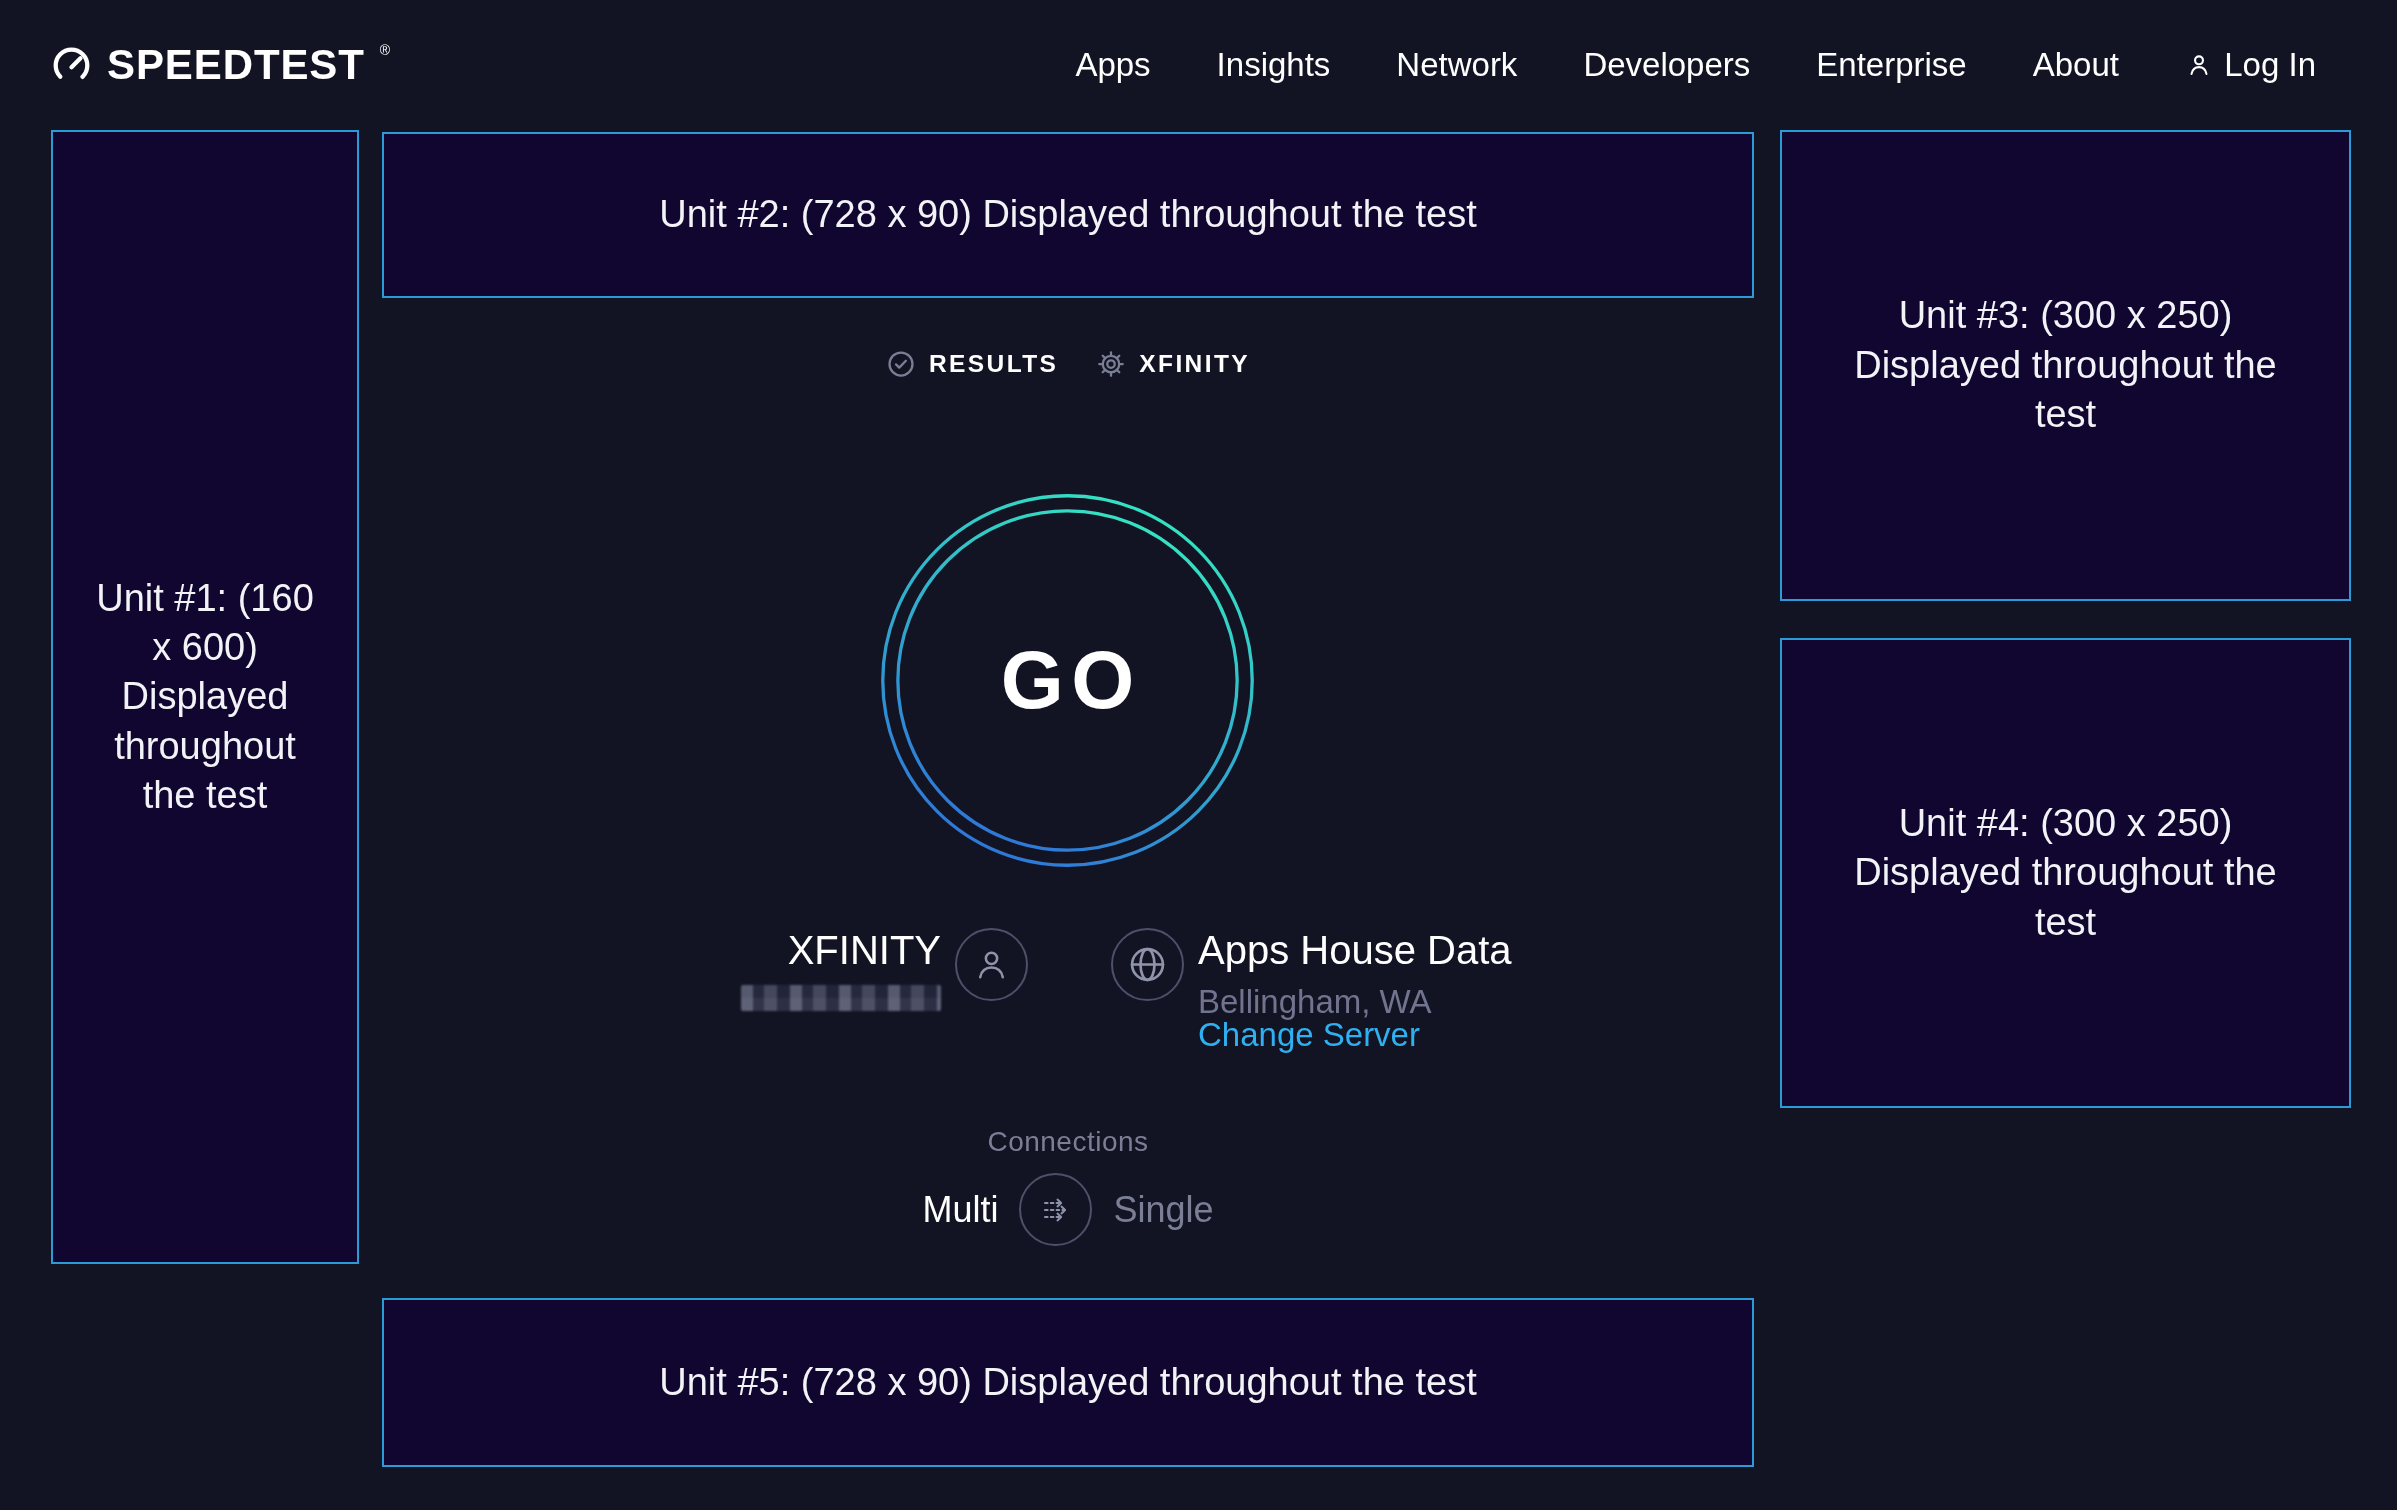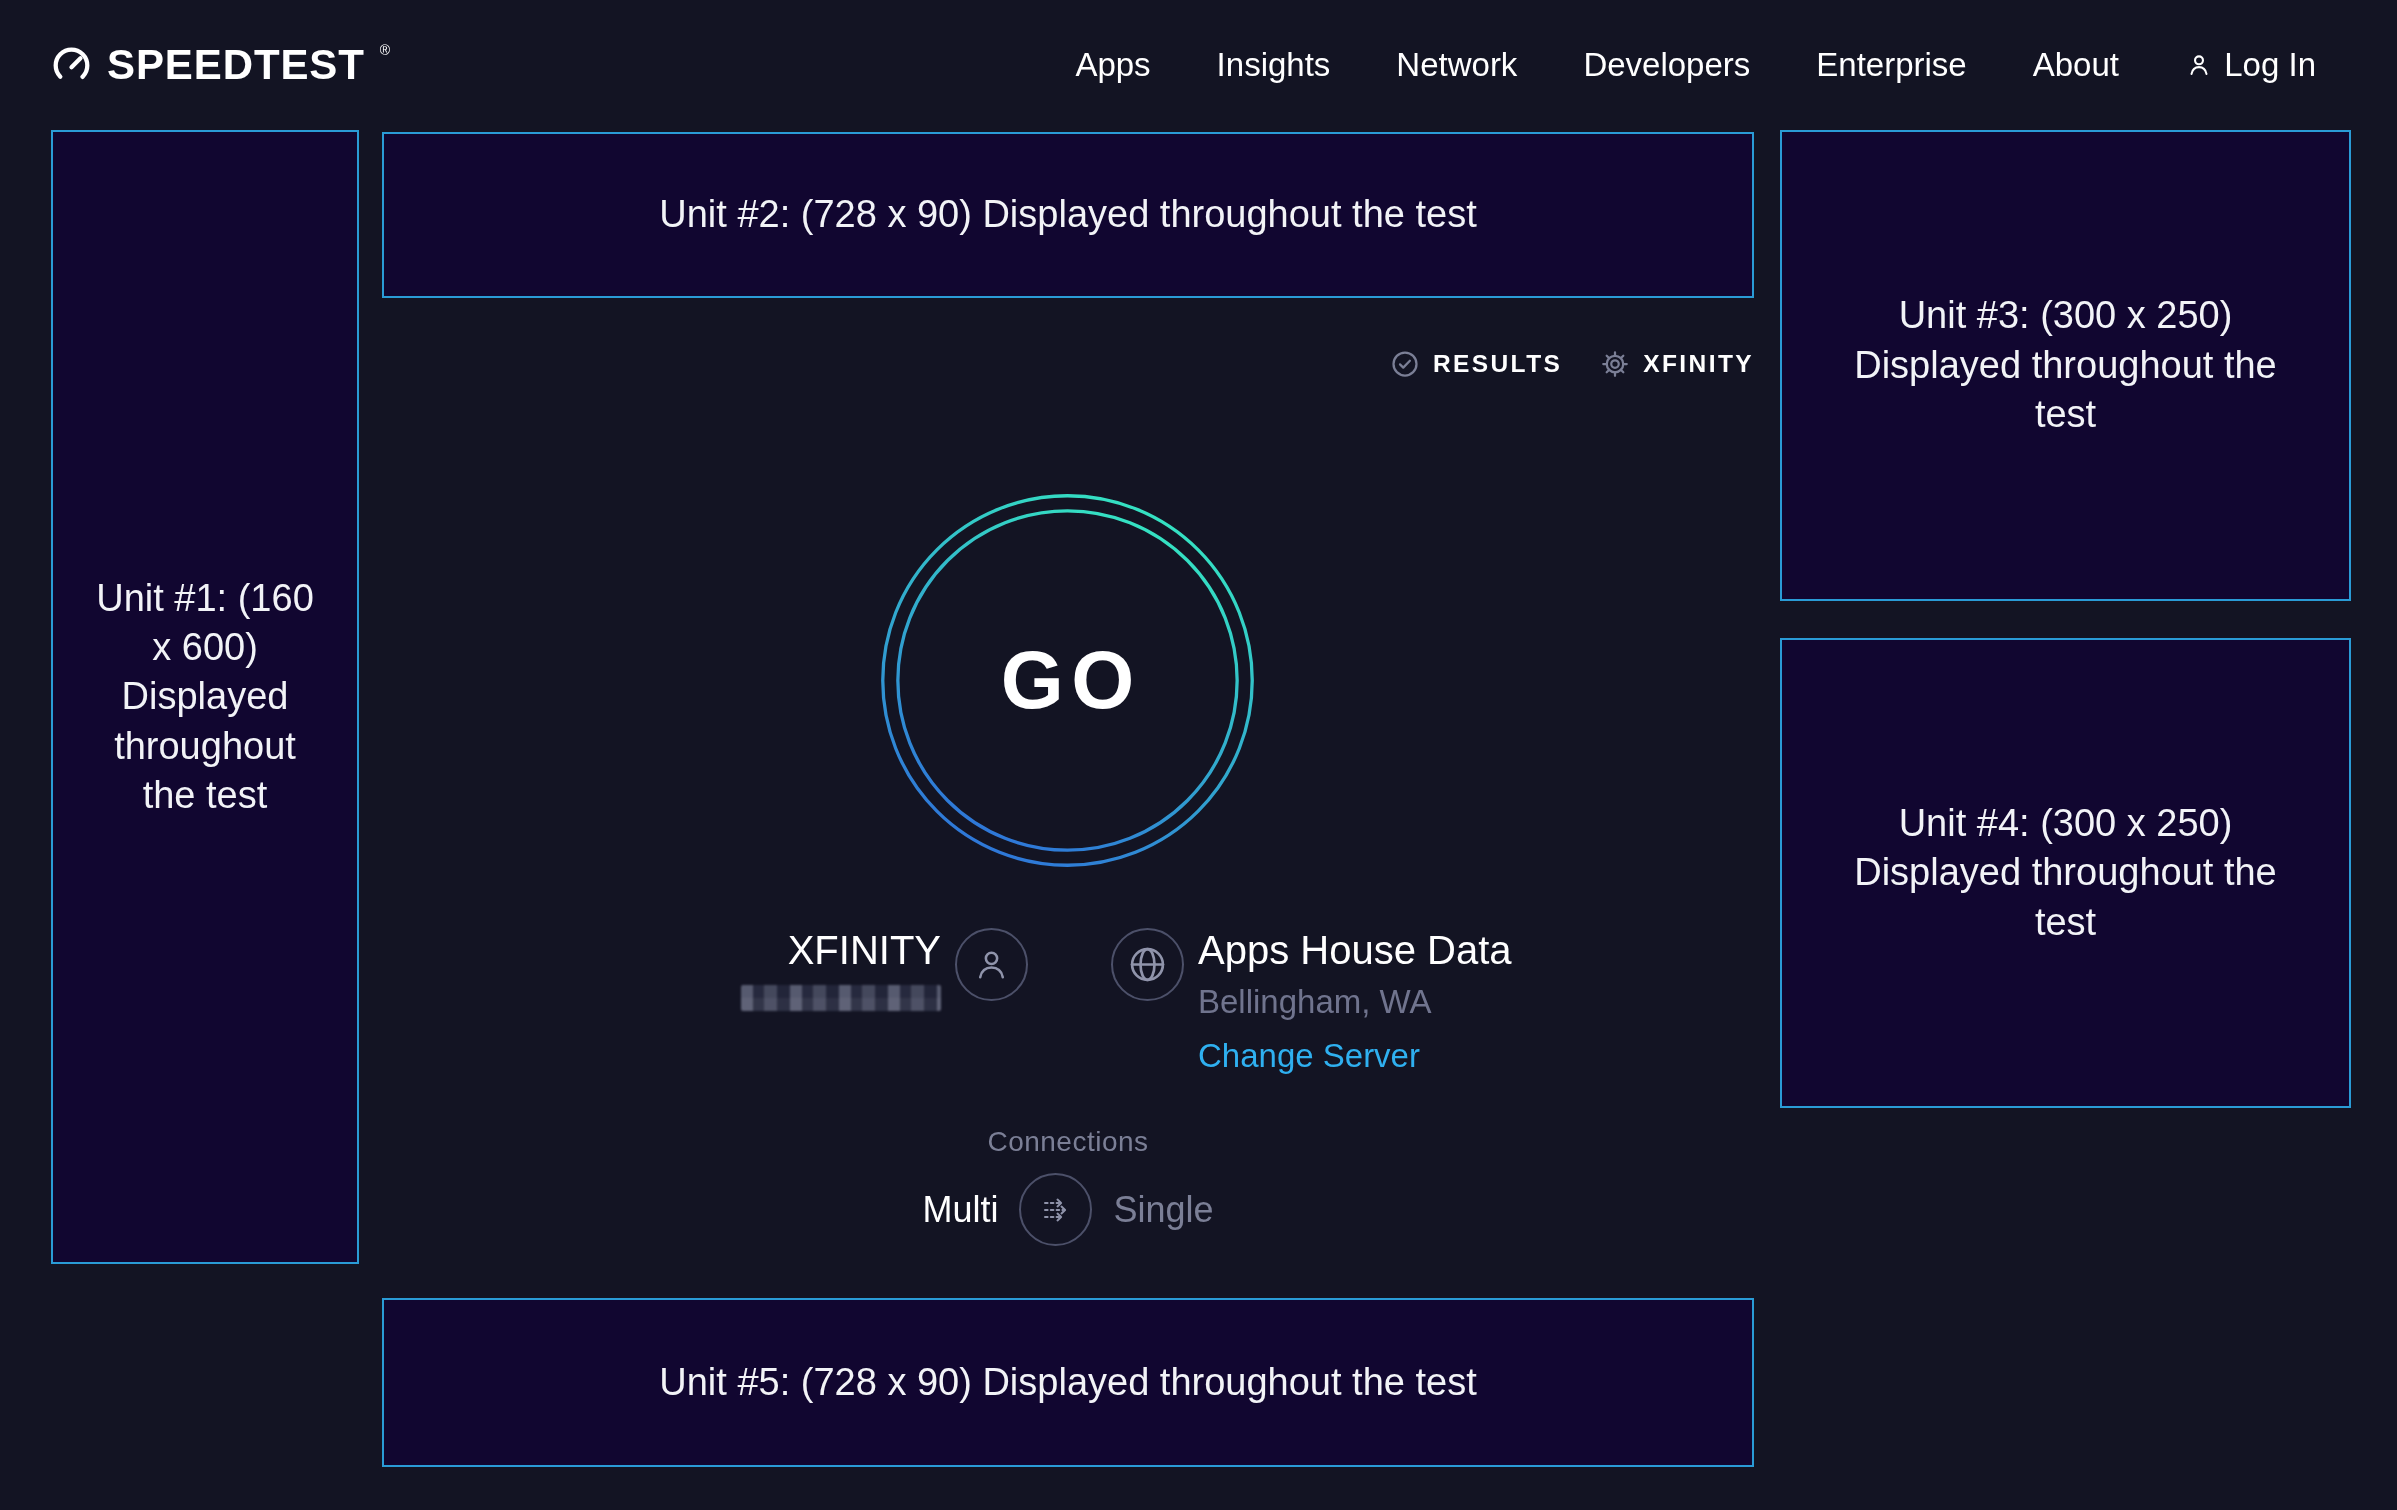--- a/index.html
+++ b/index.html
@@ -47,21 +47,21 @@
   .ad-1{left:51px;top:130px;width:308px;height:1134px;}
   .ad-1 span{display:inline-block;width:228px;}
   .ad-2{left:382px;top:132px;width:1372px;height:166px;}
   .ad-3{left:1780px;top:130px;width:571px;height:471px;}
   .ad-3 span,.ad-4 span{display:inline-block;width:443px;}
   .ad-4{left:1780px;top:638px;width:571px;height:470px;}
   .ad-5{left:382px;top:1298px;width:1372px;height:169px;}
   
   .tabs{
     position:absolute;left:382px;top:347px;width:1372px;height:34px;
-    display:flex;justify-content:flex-end;align-items:center;gap:38px;
+    display:flex;justify-content:center;align-items:center;gap:38px;
   }
   .tab{display:flex;align-items:center;gap:13px;cursor:pointer;}
   .tab-label{font-size:24.5px;font-weight:700;letter-spacing:2.4px;color:#fff;}
   
   .go-wrap{position:absolute;left:879px;top:492px;width:377px;height:377px;cursor:pointer;}
   .go-wrap svg{position:absolute;left:0;top:0;}
   .go-label{
     position:absolute;left:0;top:0;width:377px;height:377px;
     display:flex;align-items:center;justify-content:center;
     font-size:81px;font-weight:700;letter-spacing:7.5px;color:#fff;
@@ -81,21 +81,21 @@
   .badge{
     position:absolute;width:73px;height:73px;border-radius:50%;
     border:2.8px solid var(--badge-border,#4c5069);
     display:flex;align-items:center;justify-content:center;
   }
   .badge-user{left:955px;top:928px;}
   .badge-globe{left:1111px;top:928px;}
   .server-block{position:absolute;left:1198px;top:930px;}
   .server-name{font-size:40px;font-weight:500;line-height:1;color:#fff;}
   .server-loc{margin-top:15px;font-size:33px;line-height:1;color:var(--muted-dark,#70748e);}
-  .server-change{margin-top:21px;font-size:33px;line-height:1;color:var(--accent-link,#2fb0f0);cursor:pointer;display:inline-block;}
+  .server-change{font-size:33px;line-height:1;color:var(--accent-link,#2fb0f0);cursor:pointer;display:inline-block;}
   
   .conn-label{
     position:absolute;left:382px;top:1126px;width:1372px;
     text-align:center;font-size:28px;letter-spacing:0.5px;color:var(--muted,#7b7f96);
   }
   .conn-row{
     position:absolute;left:382px;top:1170px;width:1372px;height:79px;
     display:flex;align-items:center;justify-content:center;gap:21px;
   }
   .conn-mode{font-size:36px;color:#fff;cursor:pointer;}

